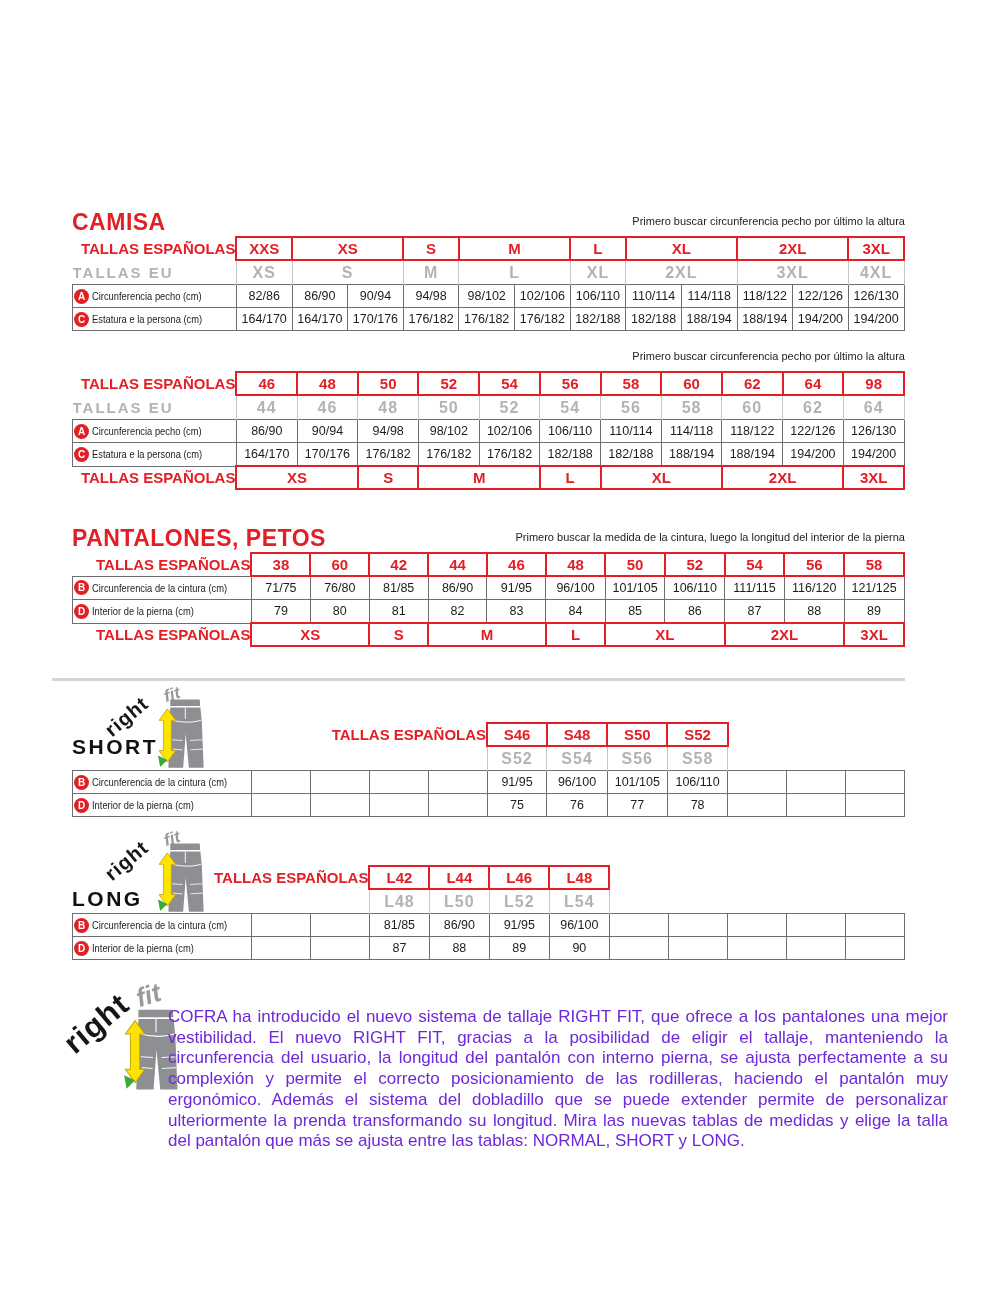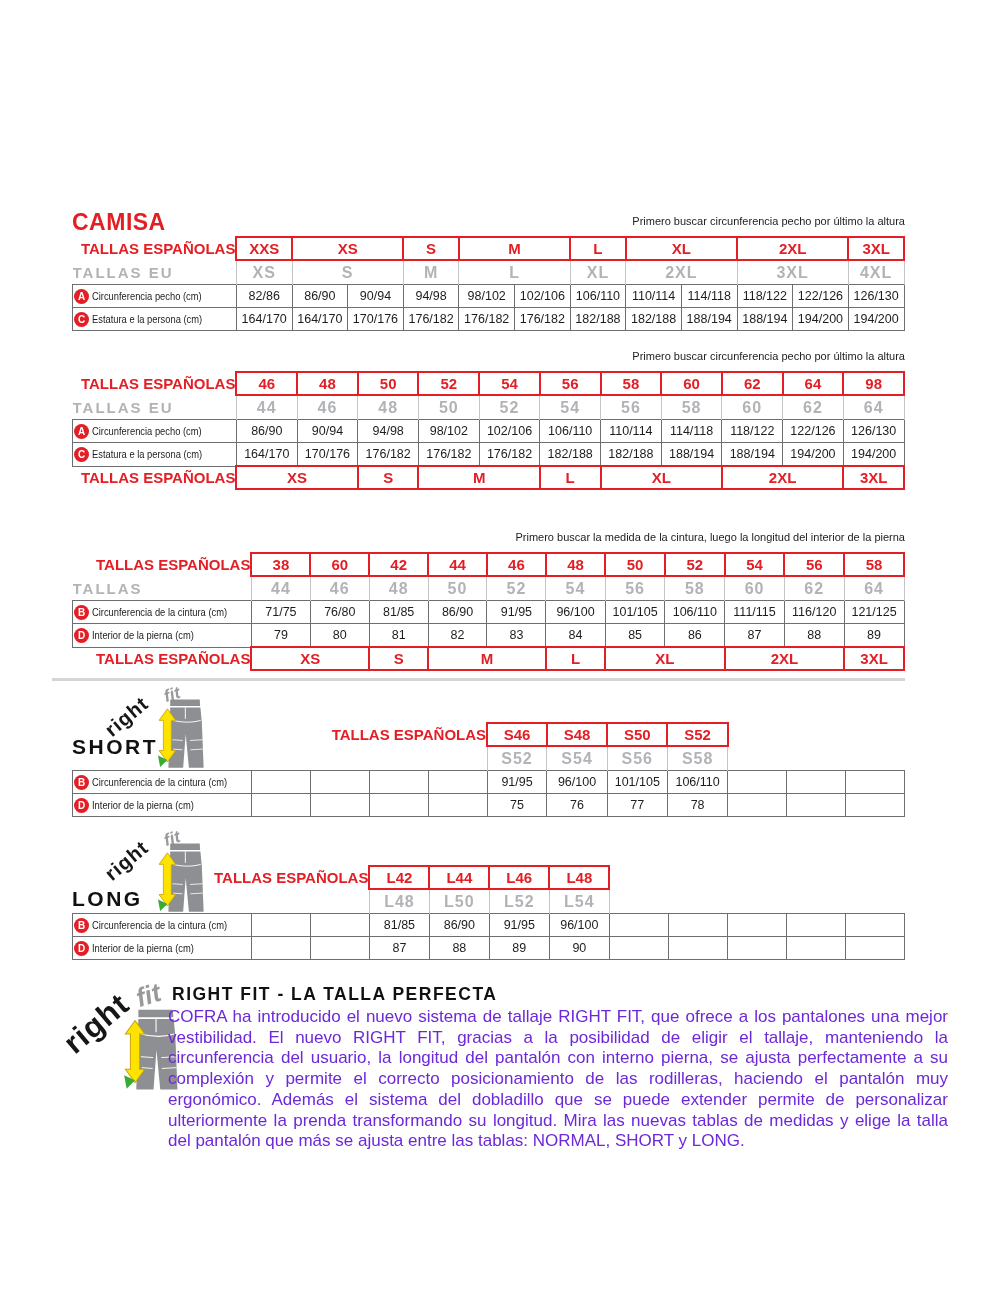--- a/index.html
+++ b/index.html
@@ -231,20 +231,21 @@
             <td class="red-size" colspan="2">XL</td>
             <td class="red-size" colspan="2">2XL</td>
             <td class="red-size">3XL</td>
           </tr>
         </tbody>
       </table>
   </div>
 
   <div class="section" style="top:522px">
     <div class="sec-head">
+      <div class="sec-title">PANTALONES, PETOS</div>
       <div class="sec-note">Primero buscar la medida de la cintura, luego la longitud del interior de la pierna</div>
     </div>
     <table class="size-table">
         <colgroup>
           <col style="width:164px">
           <col style="width:60.82px">
           <col style="width:60.82px">
           <col style="width:60.82px">
           <col style="width:60.82px">
           <col style="width:60.82px">
@@ -263,34 +264,20 @@
             <td class="red-size">42</td>
             <td class="red-size">44</td>
             <td class="red-size">46</td>
             <td class="red-size">48</td>
             <td class="red-size">50</td>
             <td class="red-size">52</td>
             <td class="red-size">54</td>
             <td class="red-size">56</td>
             <td class="red-size">58</td>
           </tr>
-          <tr class="r-gray">
-            <td class="gray-label-cell">TALLAS</td>
-            <td class="gray-size">44</td>
-            <td class="gray-size">46</td>
-            <td class="gray-size">48</td>
-            <td class="gray-size">50</td>
-            <td class="gray-size">52</td>
-            <td class="gray-size">54</td>
-            <td class="gray-size">56</td>
-            <td class="gray-size">58</td>
-            <td class="gray-size">60</td>
-            <td class="gray-size">62</td>
-            <td class="gray-size">64</td>
-          </tr>
           <tr class="r-data">
             <td class="row-label"><span class="badge">B</span><span class="lbl">Circunferencia de la cintura (cm)</span></td>
             <td class="value-cell">71/75</td>
             <td class="value-cell">76/80</td>
             <td class="value-cell">81/85</td>
             <td class="value-cell">86/90</td>
             <td class="value-cell">91/95</td>
             <td class="value-cell">96/100</td>
             <td class="value-cell">101/105</td>
             <td class="value-cell">106/110</td>
@@ -486,16 +473,15 @@
       </table>
   </div>
 
   <div class="rf-logo logo-lg" style="left:76px;top:982px">
     <span class="lr">right</span>
     <span class="lf">fit</span>
     <svg class="pants" viewBox="0 0 64 100">
         <use href="#pants-sym"></use>
       </svg>
   </div>
-  <div class="rf-heading">RIGHT FIT - LA TALLA PERFECTA</div>
   <div class="rf-paragraph">COFRA ha introducido el nuevo sistema de tallaje RIGHT FIT, que ofrece a los pantalones una mejor vestibilidad. El nuevo RIGHT FIT, gracias a la posibilidad de eligir el tallaje, manteniendo la circunferencia del usuario, la longitud del pantalón con interno pierna, se ajusta perfectamente a su complexión y permite el correcto posicionamiento de las rodilleras, haciendo el pantalón muy ergonómico. Además el sistema del dobladillo que se puede extender permite de personalizar ulteriormente la prenda transformando su longitud. Mira las nuevas tablas de medidas y elige la talla del pantalón que más se ajusta entre las tablas: NORMAL, SHORT y LONG.</div>
 
 </div>
 
 </body></html>

